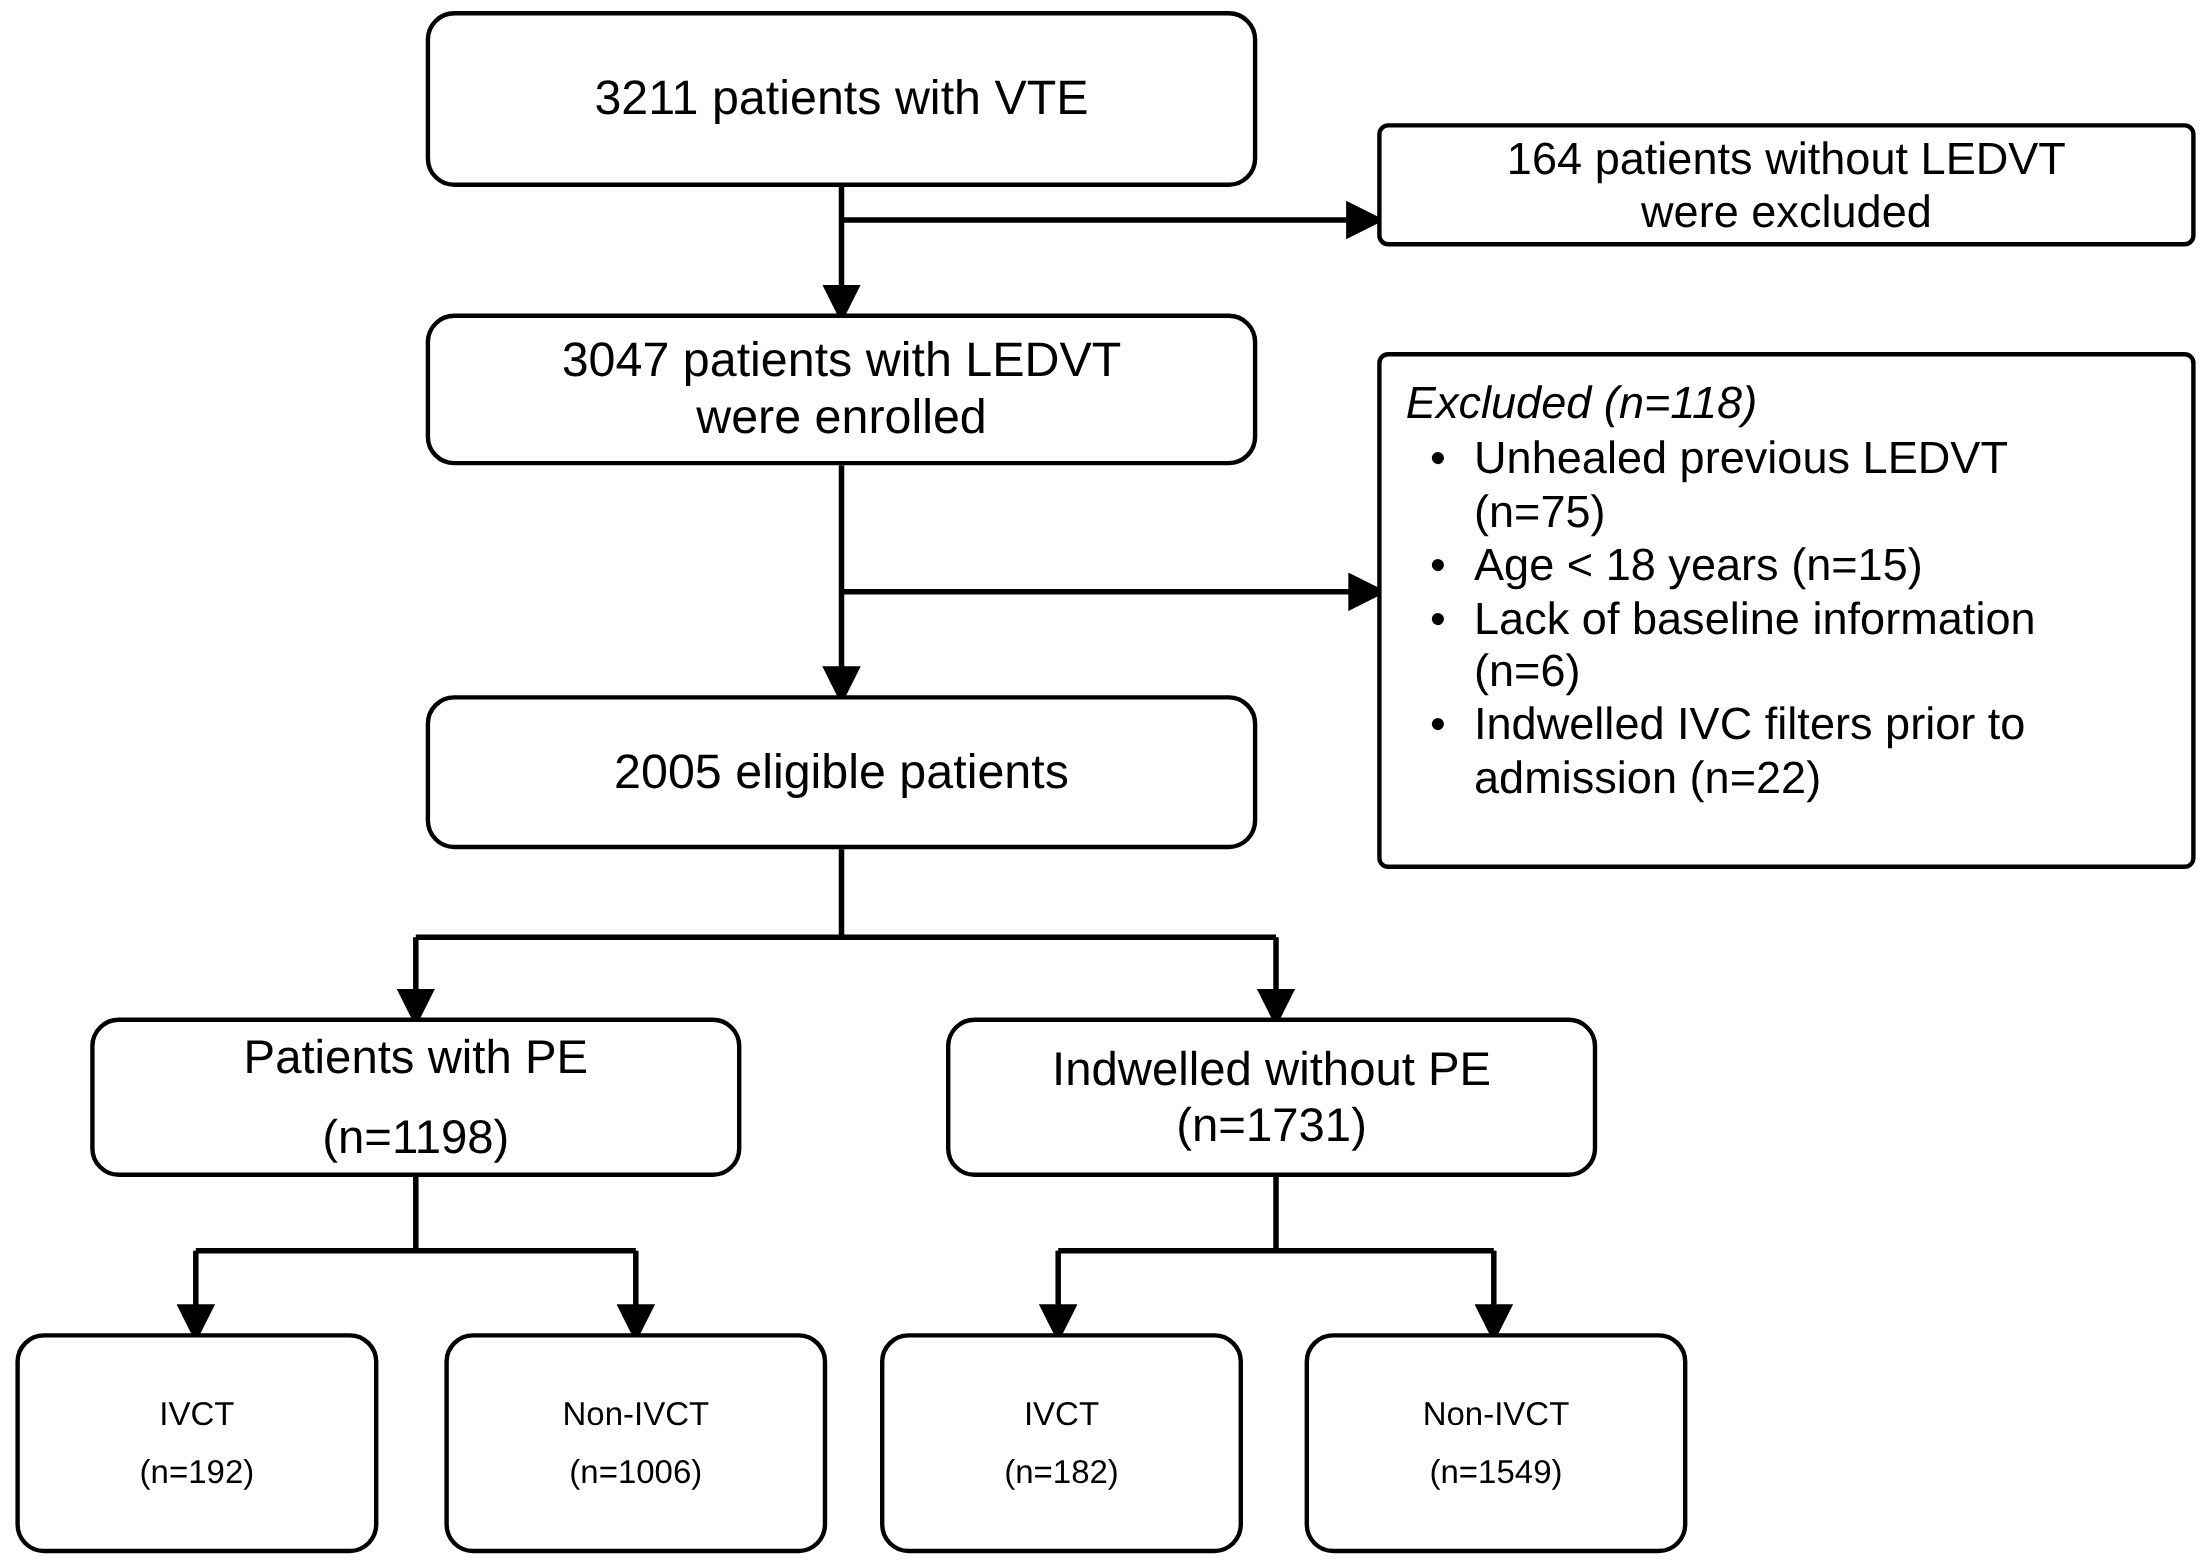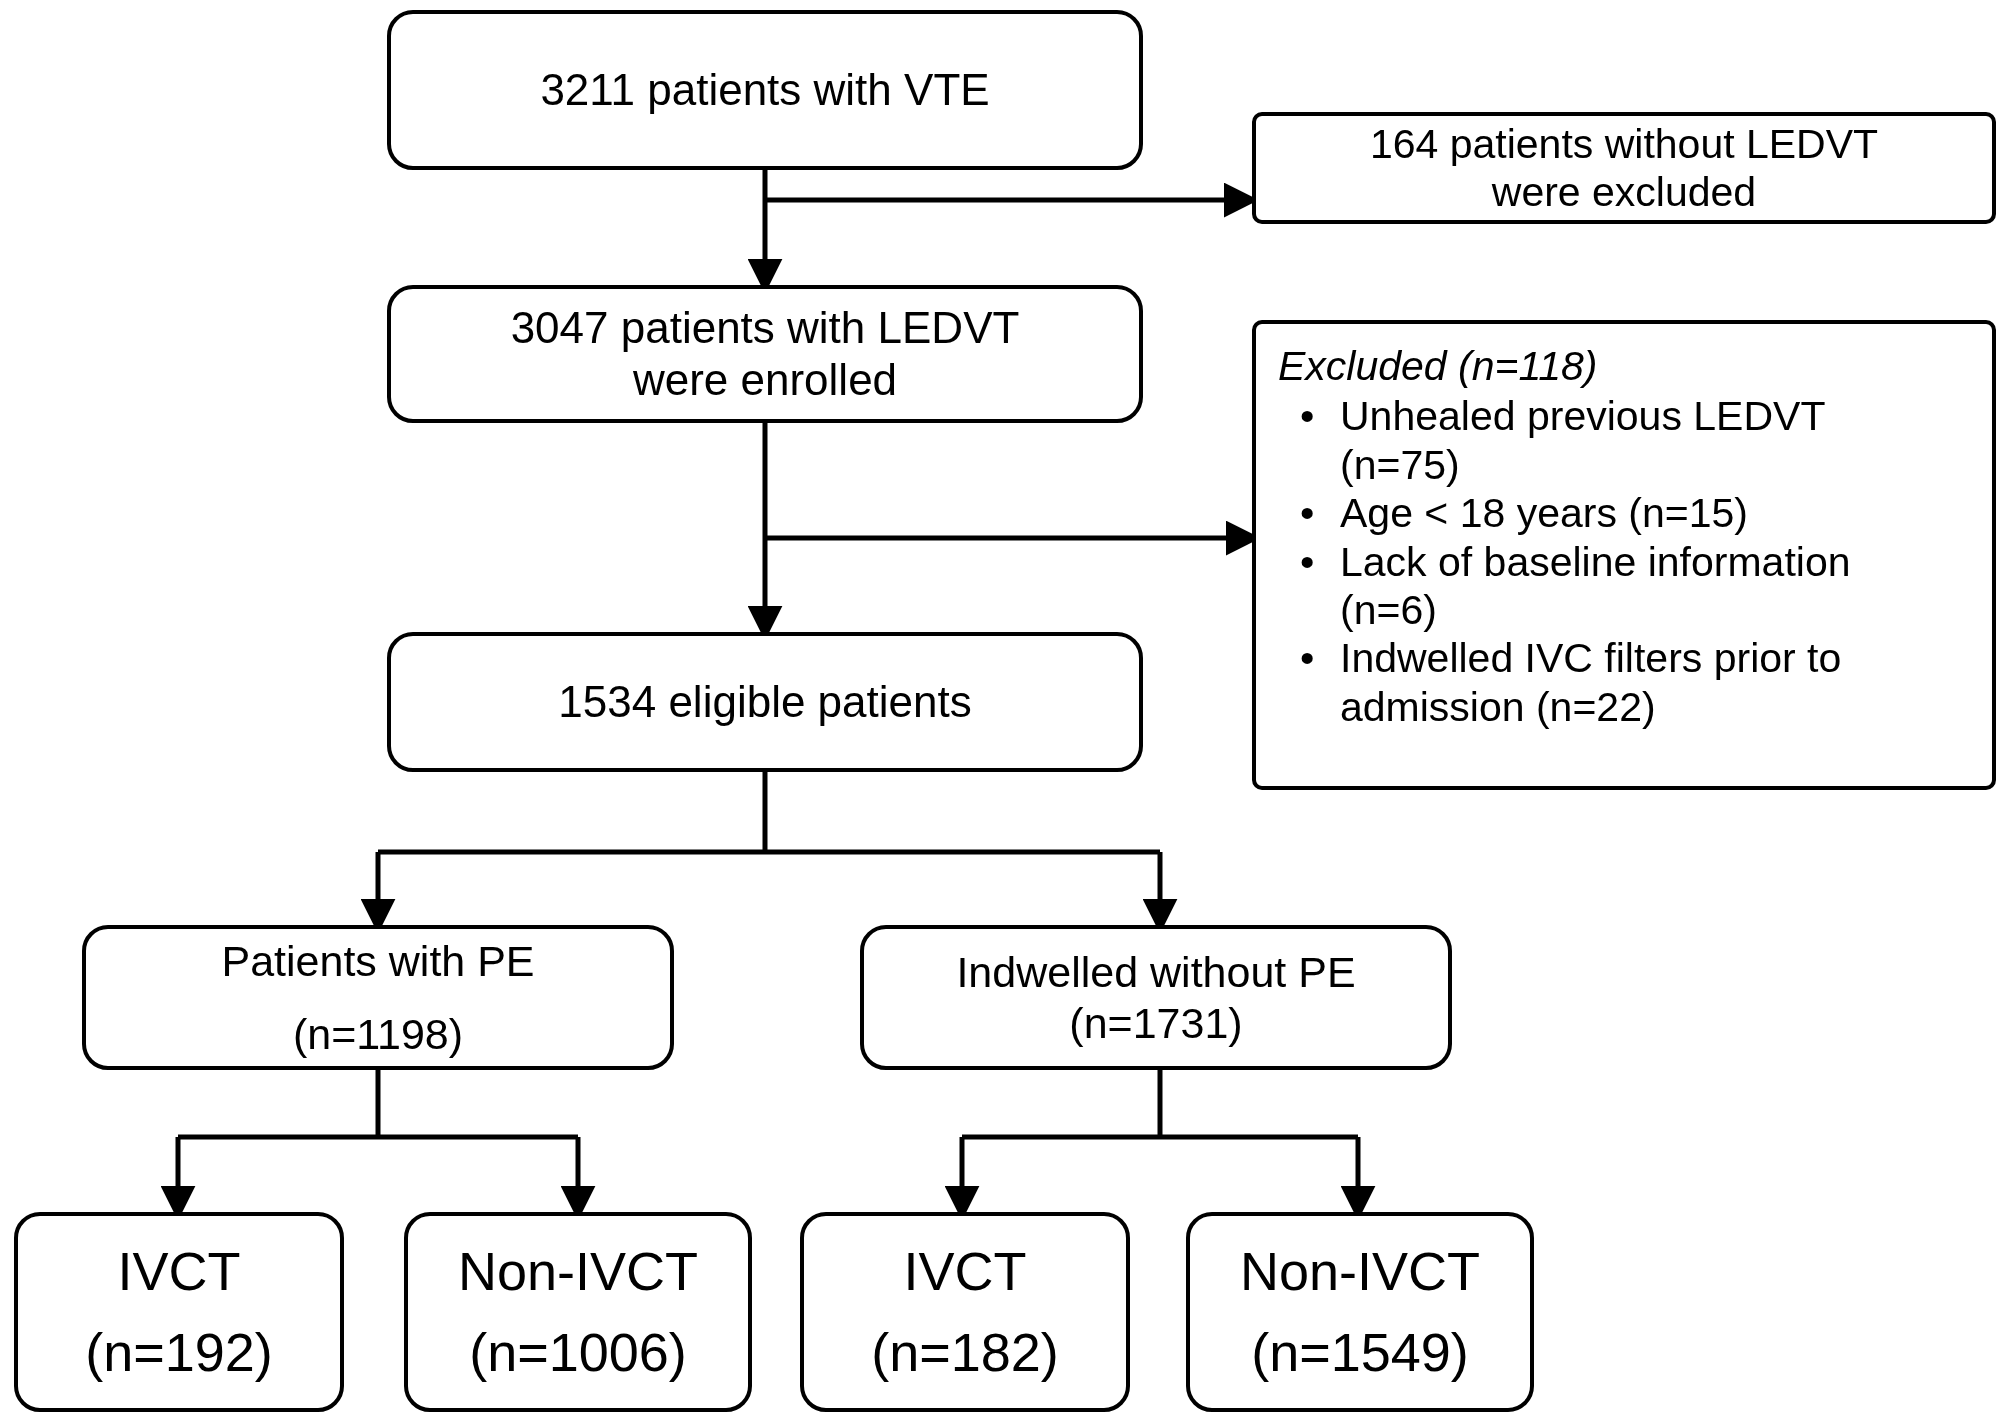--- a/index.html
+++ b/index.html
@@ -41,21 +41,21 @@
     line-height: 1.18;
     z-index: 2;
   }
   .node.rounded { border-radius: 26px; }
   .node.square  { border-radius: 10px; }
 
   .node .line { display: block; white-space: nowrap; }
 
   .f-main   { font-size: 44px; }
   .f-branch { font-size: 43px; }
-  .f-leaf   { font-size: 54px; gap: 17px; }
+  .f-leaf   { font-size: 30px; gap: 17px; }
   .f-excl   { font-size: 41px; }
 
   
   .panel {
     align-items: flex-start;
     justify-content: flex-start;
     text-align: left;
     padding: 18px 16px 14px 22px;
   }
   .panel .head {
@@ -155,21 +155,21 @@
       </li>
       <li>
         <span class="bullet">•</span>
         <span class="txt">Indwelled IVC filters prior to</span>
         <span class="txt">admission (n=22)</span>
       </li>
     </ul>
   </div>
 
   <div class="node rounded f-main" style="left:387px; top:632px; width:756px; height:140px;">
-    <span class="line">1534 eligible patients</span>
+    <span class="line">2005 eligible patients</span>
   </div>
 
   <div class="node rounded f-branch" style="left:82px; top:925px; width:592px; height:145px;gap:22px;">
     <span class="line">Patients with PE</span>
     <span class="line">(n=1198)</span>
   </div>
 
   <div class="node rounded f-branch" style="left:860px; top:925px; width:592px; height:145px;">
     <span class="line">Indwelled without PE</span>
     <span class="line">(n=1731)</span>

